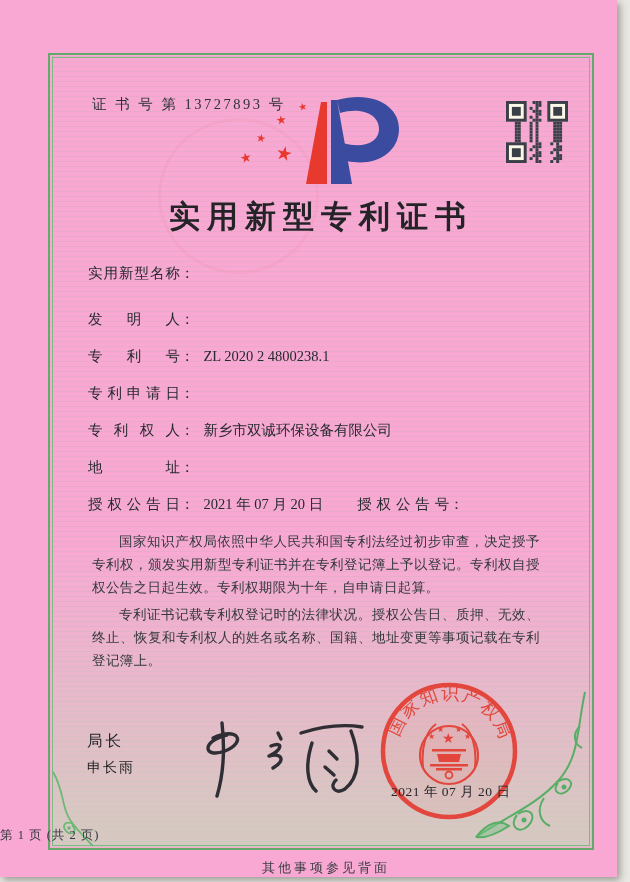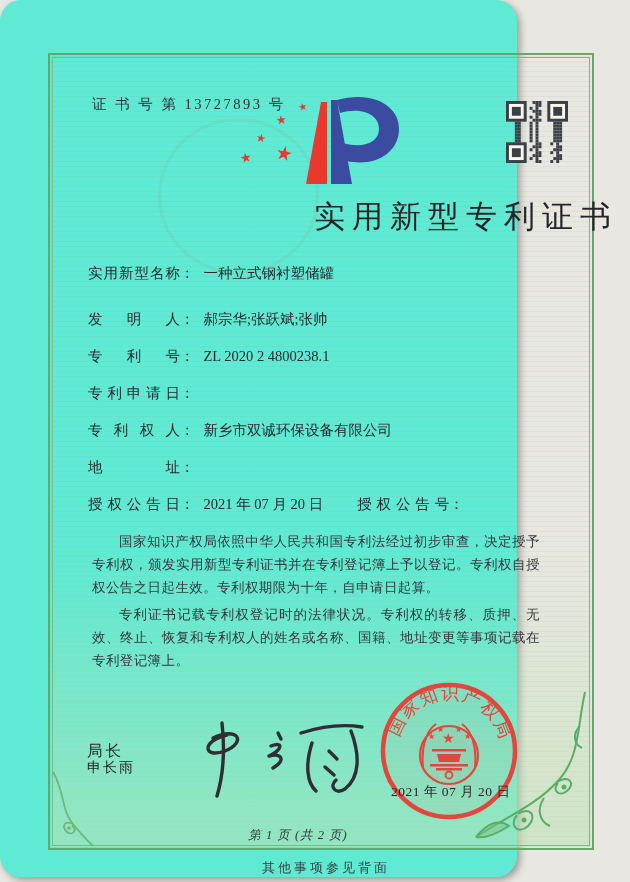--- a/index.html
+++ b/index.html
@@ -1,52 +1,52 @@
 <!DOCTYPE html>
 <html><head>
 <meta charset="utf-8">
 <style>
   html,body{margin:0;padding:0;width:630px;height:882px;overflow:hidden;background:#e9e7e1;}
   body{font-family:"Liberation Serif","DejaVu Serif",serif;}
-  .paper{position:absolute;left:0;top:0;width:517px;height:877px;background:#5eead4;
-         box-shadow:3px 3px 7px rgba(60,60,55,.45);border-radius:21px;}
+  .paper{position:absolute;left:0;top:0;width:617px;height:877px;background:#f9a8d4;
+         box-shadow:3px 3px 7px rgba(60,60,55,.45);}
   
   .frame{position:absolute;left:48px;top:53px;width:546px;height:797px;
          border:2.5px solid #63a96c;box-sizing:border-box;}
   .frame::after{content:"";position:absolute;inset:2px;border:1px solid #7dbb84;}
   
   .frame-bg{position:absolute;left:51px;top:56px;width:540px;height:791px;
      background:
        linear-gradient(180deg,rgba(205,233,198,0) 62%,rgba(188,226,180,.55) 97%),
        repeating-linear-gradient(180deg,rgba(125,185,128,.13) 0 1px,rgba(125,185,128,0) 1px 5px);}
   .watermark-ring{position:absolute;left:158px;top:118px;width:155px;height:150px;border-radius:50%;
      border:3px solid rgba(225,70,55,.06);}
   .cert-no{position:absolute;left:92px;top:95px;font-size:14.5px;letter-spacing:2.5px;color:#2d3136;}
   .logo{position:absolute;left:228px;top:90px;}
   .qr{position:absolute;left:506px;top:101px;}
-  .title{position:absolute;left:48px;top:196px;width:546px;text-align:right;
-     font-size:31px;letter-spacing:7px;color:#242428;font-weight:400;margin-left:24px;}
+  .title{position:absolute;left:48px;top:196px;width:546px;text-align:center;
+     font-size:31px;letter-spacing:7px;color:#242428;font-weight:700;}
   .fields{position:absolute;left:88px;top:262px;width:470px;font-size:14.5px;color:#26292e;}
   .frow{display:flex;align-items:flex-end;margin-bottom:15px;line-height:22px;white-space:nowrap;}
   .frow.first{margin-bottom:24px;}
   .flabel{display:inline-block;width:92px;text-align:justify;text-align-last:justify;}
   .fcolon{margin-right:9px;}
   .fgroup2{margin-left:34px;display:flex;align-items:baseline;}
   .paras{position:absolute;left:88px;top:527px;width:456px;font-size:13.5px;line-height:1.7;
      color:#34383d;text-align:justify;letter-spacing:.4px;}
   .paras p{margin:4px;text-indent:2em;}
   .seal{position:absolute;left:366px;top:671px;}
   .seal-date{position:absolute;left:391px;top:783px;font-size:13.5px;letter-spacing:.5px;color:#26262a;}
-  .sig-title{position:absolute;left:87px;top:731px;font-size:15.5px;letter-spacing:3px;color:#222428;margin-top:10px;}
+  .sig-title{position:absolute;left:87px;top:731px;font-size:15.5px;letter-spacing:3px;color:#222428;}
   .sig-name{position:absolute;left:87px;top:759px;font-size:14px;letter-spacing:2px;color:#222428;}
   .sig-hand{position:absolute;left:183px;top:714px;}
   .orn-br{position:absolute;left:436px;top:686px;}
   .orn-bl{position:absolute;left:50px;top:770px;transform:scaleX(-1);}
-  .page-info{position:absolute;left:0;top:827px;width:596px;text-align:center;
-     font-size:12.5px;letter-spacing:1px;color:#33373c;font-style:italic;}
+  .page-info{position:absolute;left:0;top:827px;width:596px;text-align:left;
+     font-size:12.5px;letter-spacing:1px;color:#33373c;}
   .footer-note{position:absolute;left:0;top:859px;width:580px;text-align:center;
      font-size:13px;letter-spacing:3px;color:#3a3e42;padding-left:36px;}
   .star-txt{font-family:"DejaVu Sans",sans-serif;}
 </style>
 </head>
 <body>
 
 <div class="paper">
   <div class="frame-bg"></div>
   <div class="frame"></div>
@@ -179,26 +179,24 @@
         <rect x="5.90" y="47.24" width="8.86" height="8.86"></rect>
       </g>
   </svg>
 
   <div class="title">实用新型专利证书</div>
 
   <div class="fields">
     <div class="frow first">
       <span class="flabel">实用新型名称</span>
         <span class="fcolon">：</span>
-        <span class="fvalue">一种立式钢衬塑储罐</span>
     </div>
     <div class="frow">
       <span class="flabel">发明人</span>
         <span class="fcolon">：</span>
-        <span class="fvalue">郝宗华;张跃斌;张帅</span>
     </div>
     <div class="frow">
       <span class="flabel">专利号</span>
         <span class="fcolon">：</span>
         <span class="fvalue">ZL 2020 2 4800238.1</span>
     </div>
     <div class="frow">
       <span class="flabel">专利申请日</span>
         <span class="fcolon">：</span>
     </div>
@@ -217,21 +215,21 @@
         <span class="fvalue">2021 年 07 月 20 日</span>
       <span class="fgroup2">
         <span class="flabel">授权公告号</span>
           <span class="fcolon">：</span>
       </span>
     </div>
   </div>
 
   <div class="paras">
     <p>国家知识产权局依照中华人民共和国专利法经过初步审查，决定授予专利权，颁发实用新型专利证书并在专利登记簿上予以登记。专利权自授权公告之日起生效。专利权期限为十年，自申请日起算。</p>
-    <p>专利证书记载专利权登记时的法律状况。专利权的转移、质押、无效、终止、恢复和专利权人的姓名或名称、国籍、地址变更等事项记载在专利登记簿上。</p>
+    <p>专利证书记载专利权登记时的法律状况。授权公告日、质押、无效、终止、恢复和专利权人的姓名或名称、国籍、地址变更等事项记载在专利登记簿上。</p>
   </div>
 
   <svg class="seal" width="166" height="166" viewBox="0 0 166 166" xmlns="http://www.w3.org/2000/svg">
     <circle cx="83" cy="80" r="66" fill="rgba(235,80,65,0.05)" stroke="#e2463c" stroke-width="4.5"></circle>
     <path id="seal-arc" d="M 32.8 66.5 A 52 52 0 0 1 133.2 66.5" fill="none"></path>
     <text font-size="18" fill="#e2463c" letter-spacing="2" font-family="Liberation Serif,serif">
       <textPath href="#seal-arc">国家知识产权局</textPath>
     </text>
     <g stroke="#e2463c" fill="none" stroke-width="2">
       <circle cx="83" cy="84" r="29" fill="rgba(230,70,60,0.06)" stroke-width="2.2"></circle>

